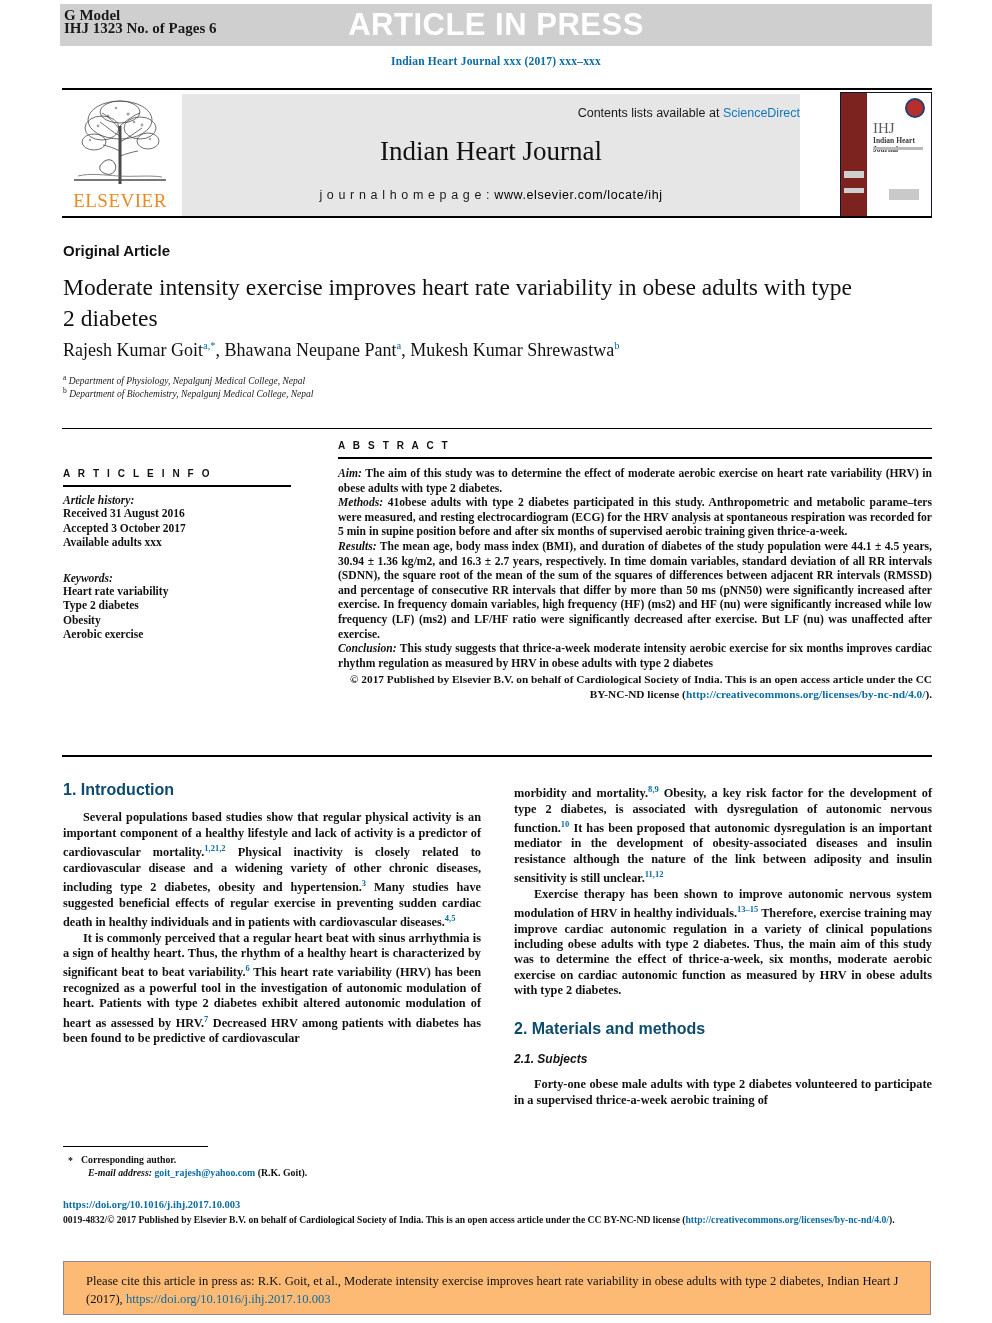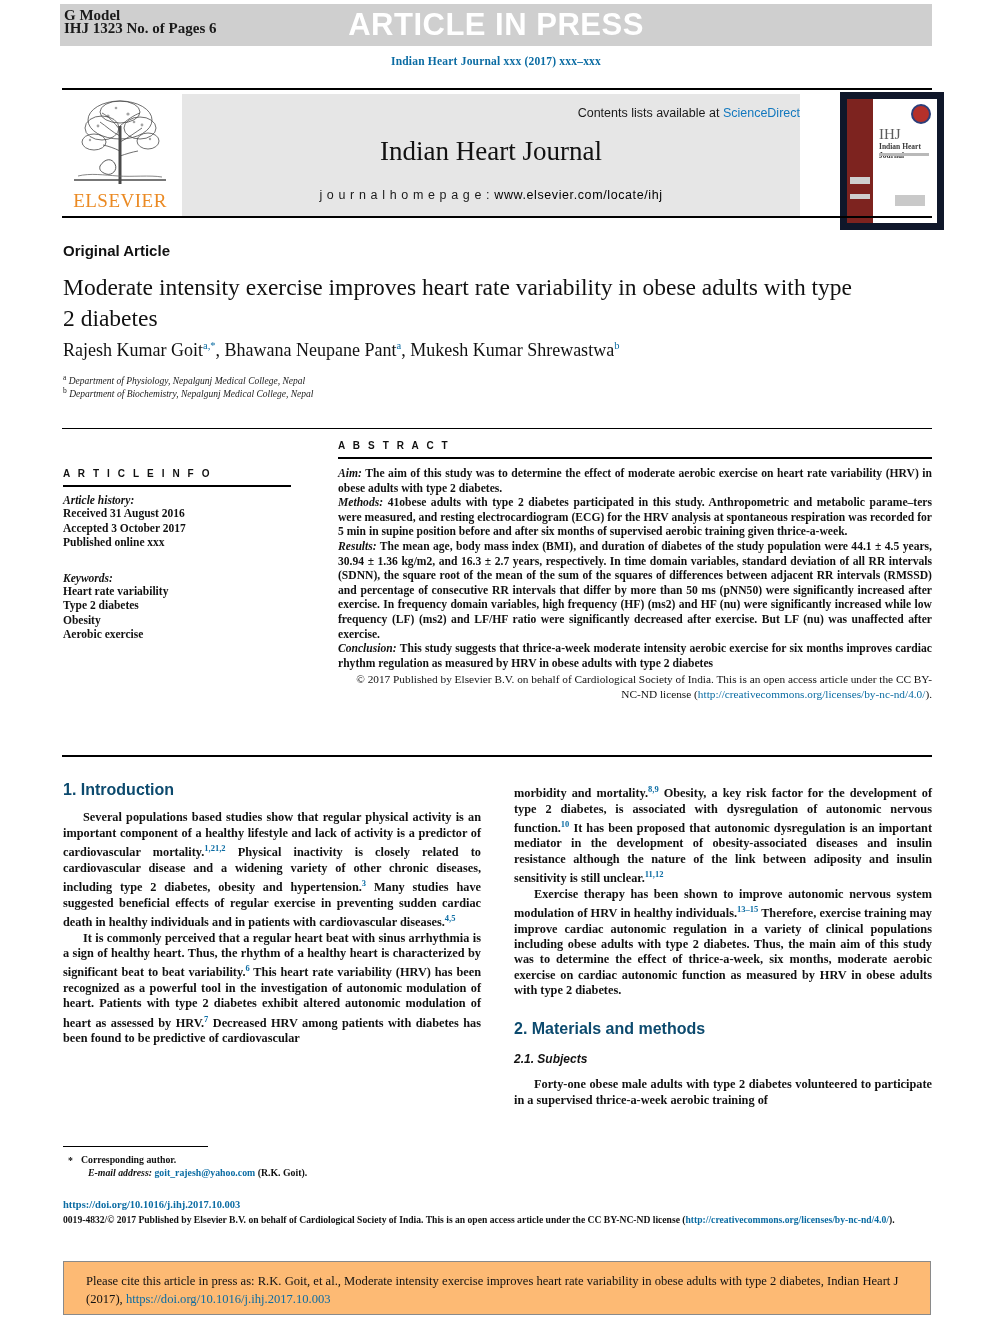--- a/index.html
+++ b/index.html
@@ -112,21 +112,21 @@
     text-align: center;
     font-family: "Liberation Sans", sans-serif;
     font-size: 12.5px; color: #1a1a1a;
     letter-spacing: 0.6px;
   }
   .mc-home .url { color: #000000; }
   .ihj-cover {
     position: absolute;
     left: 778px; top: 4px;
     width: 90px; height: 124px;
-    border: 7px solid #0f172a;
+    border: 1px solid #0f172a;
     background: #ffffff;
   }
   .ihj-spine {
     position: absolute; left: 0; top: 0; width: 26px; height: 100%;
     background: #7d231f;
   }
   .ihj-spine-t1 {
     position: absolute; left: 3px; top: 78px; width: 20px; height: 7px;
     background: #cfcfcf;
   }
@@ -221,21 +221,21 @@
     margin: 6px 0 8px 0; width: 594px; height: 2px; background: #000;
   }
   .abs-p {
     font-size: 11.6px; line-height: 14.6px; color: #111;
     text-align: justify;
     font-weight: bold;
     margin: 0;
   }
   .abs-p i { font-style: italic; }
   .abs-copy {
-    font-size: 11.3px; line-height: 14.6px; color: #111; font-weight: normal;
+    font-size: 11.3px; line-height: 14.6px; color: #111; font-weight: bold;
     text-align: right; margin-top: 1px;
   }
   .lnk { color: #0b6ca3; }
 
   
   .body-col {
     position: absolute;
     top: 782px;
     width: 418px;
     font-size: 12.3px;
@@ -377,21 +377,21 @@
 
 <div class="band-rule rule-info-top"></div>
 
 <div class="info-col">
   <div class="col-head">A R T I C L E  I N F O</div>
   <div class="info-hr"></div>
   <div class="info-sub">Article history:</div>
   <div class="info-line">
       <div>Received 31 August 2016</div>
       <div>Accepted 3 October 2017</div>
-      <div>Published online xxx</div>
+      <div>Available adults xxx</div>
     </div>
   <div class="info-block2">
     <div class="info-sub">Keywords:</div>
     <div class="info-line">
         <div>Heart rate variability</div>
         <div>Type 2 diabetes</div>
         <div>Obesity</div>
         <div>Aerobic exercise</div>
       </div>
   </div>

